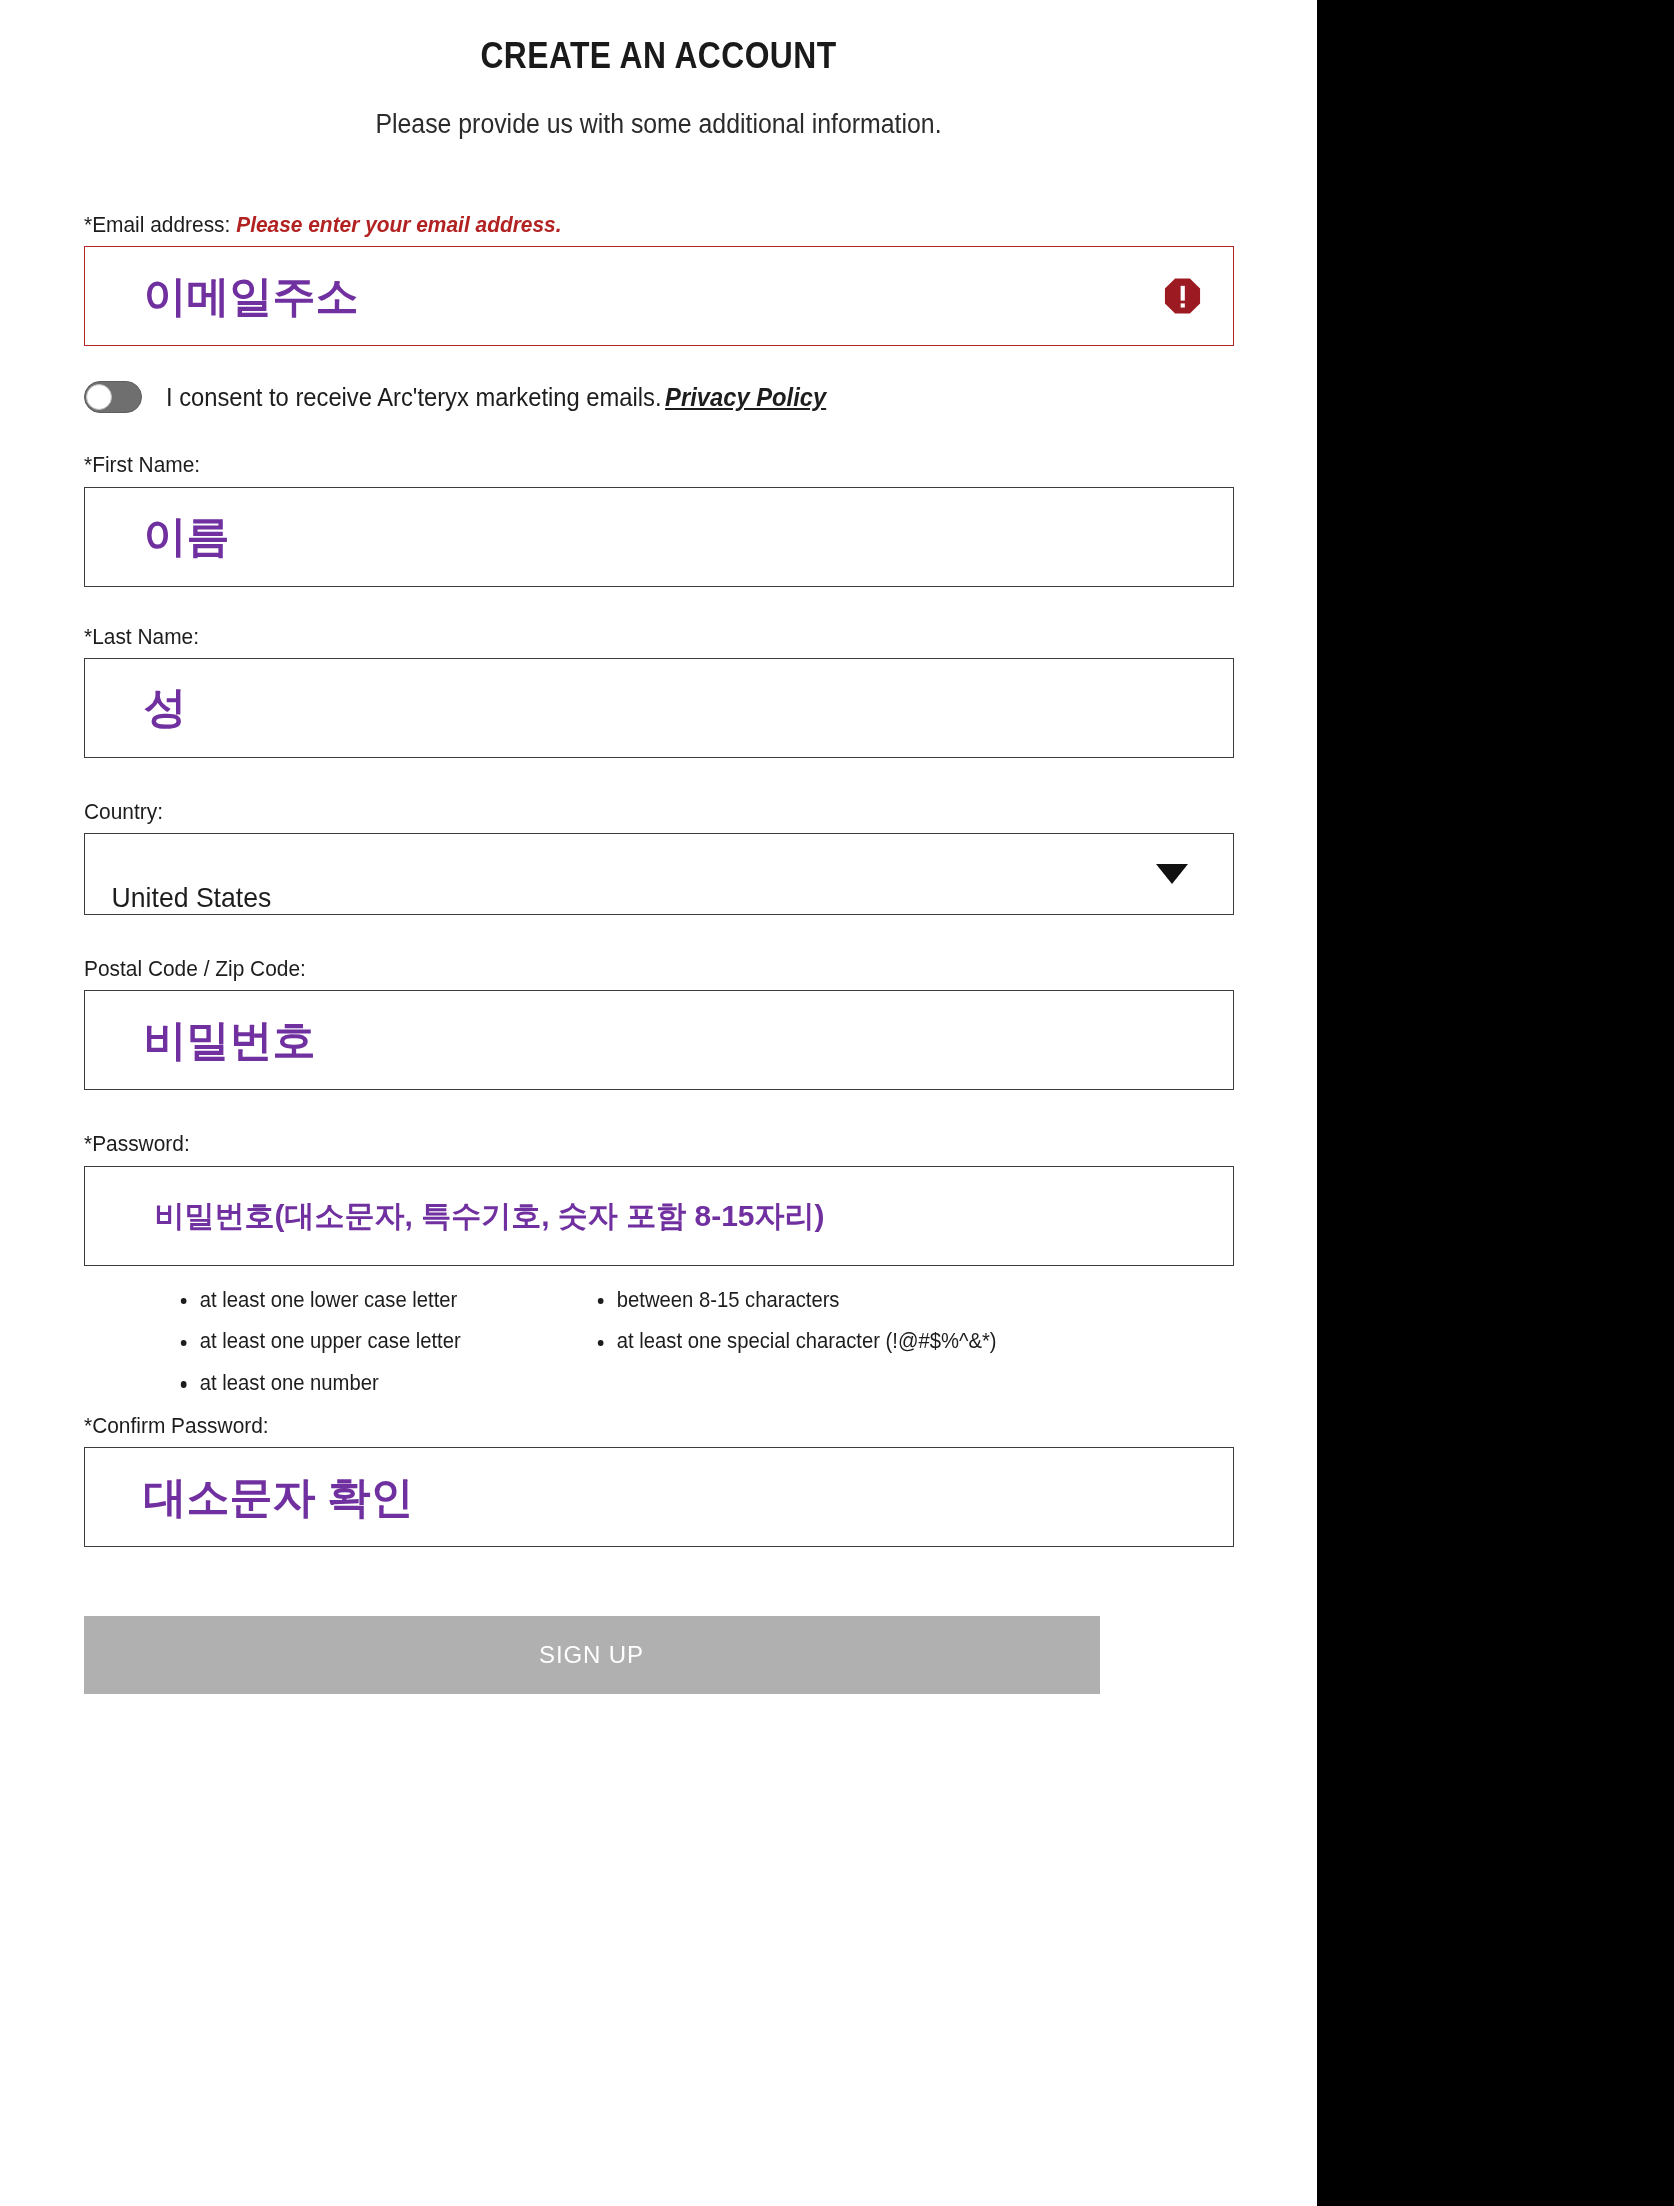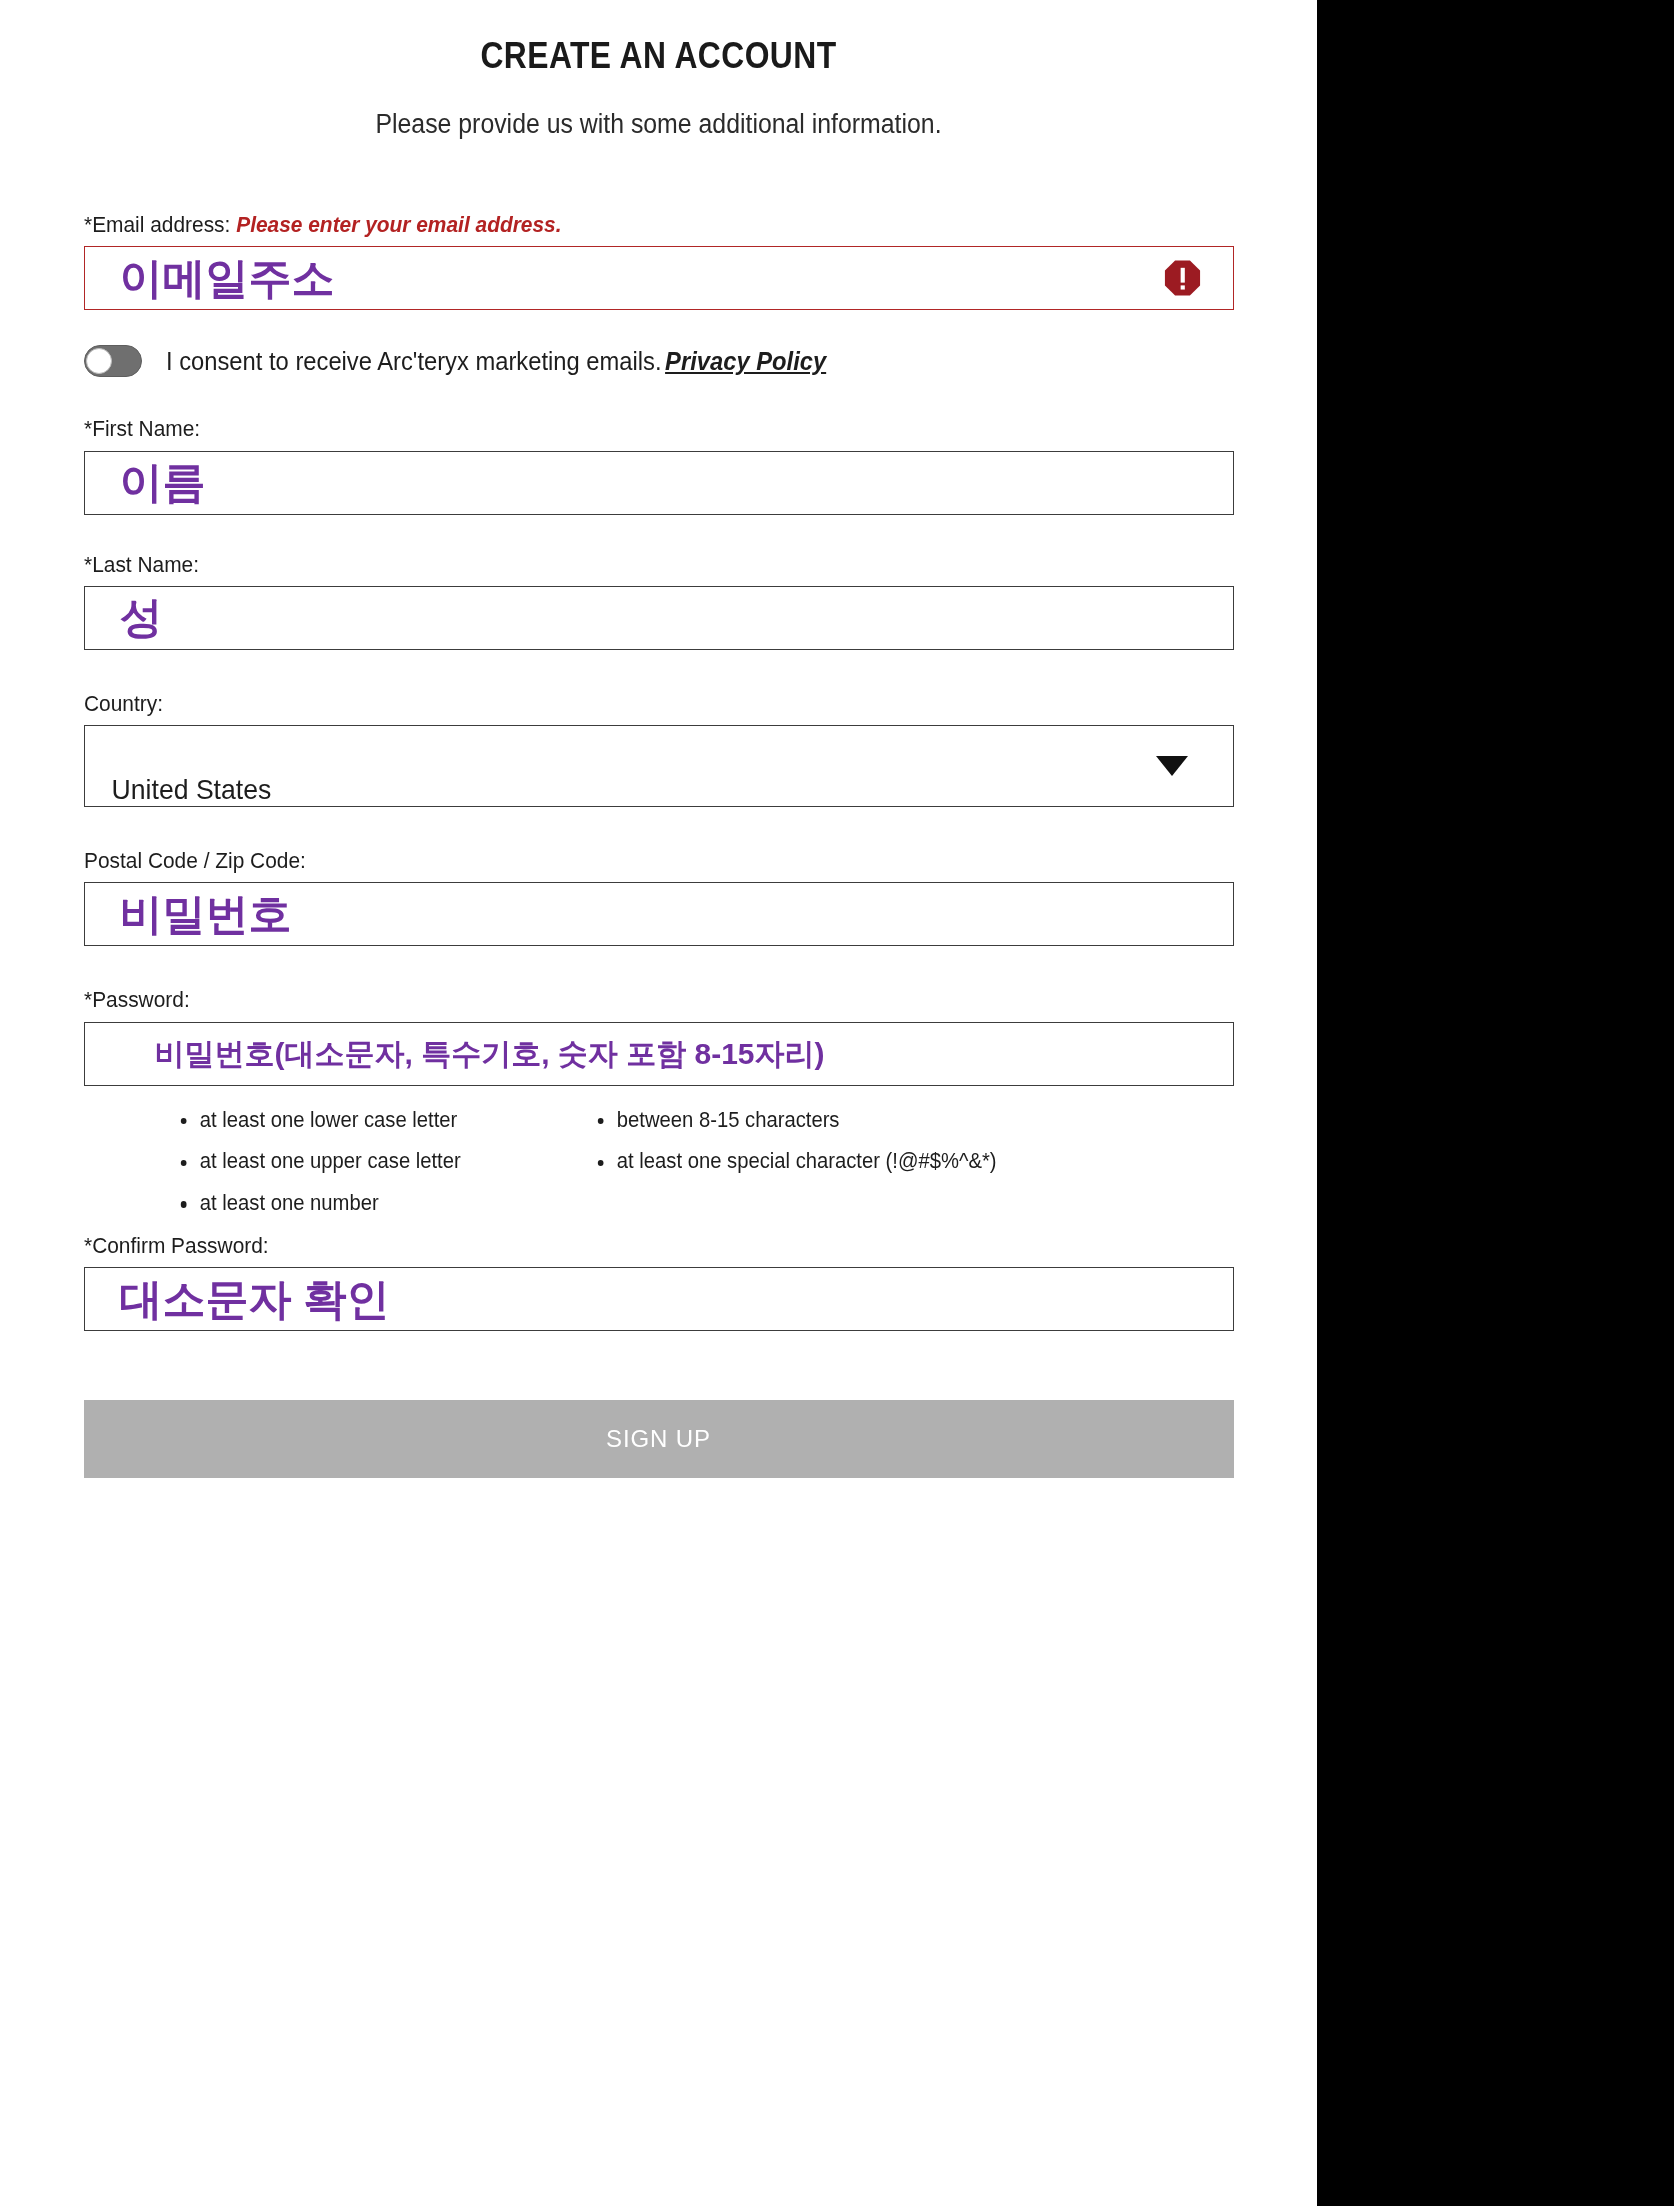--- a/index.html
+++ b/index.html
@@ -59,25 +59,26 @@
     transform-origin: left center;
   }
   .label .err-msg {
     color: #b32222;
     font-style: italic;
     font-weight: 600;
   }
   .input-box {
     position: relative;
     width: 1150px;
-    height: 64px;
+    height: 100px;
     border: 1.9px solid #3c3c3c;
     background: #ffffff;
     display: flex;
     align-items: center;
+    padding-left: 24px;
   }
   .input-box.error { border: 1.9px solid #b12626; }
   .value {
     font-size: 43px;
     font-weight: 700;
     color: #7030a0;
     padding-left: 35px;
     white-space: nowrap;
     line-height: 1;
   }
@@ -185,21 +186,21 @@
   .rule::before {
     content: "";
     position: absolute;
     left: 3.7px; top: 10.2px;
     width: 6.5px; height: 6.5px;
     border-radius: 50%;
     background: #1d1d1d;
   }
   
   .submit {
-    width: 1150px;
+    width: 1016px;
     height: 78px;
     margin-top: 69px;
     background: #b0b0b0;
     border: none;
     color: #ffffff;
     font-size: 24px;
     letter-spacing: 0.9px;
     font-family: "Liberation Sans", sans-serif;
     cursor: default;
   }

